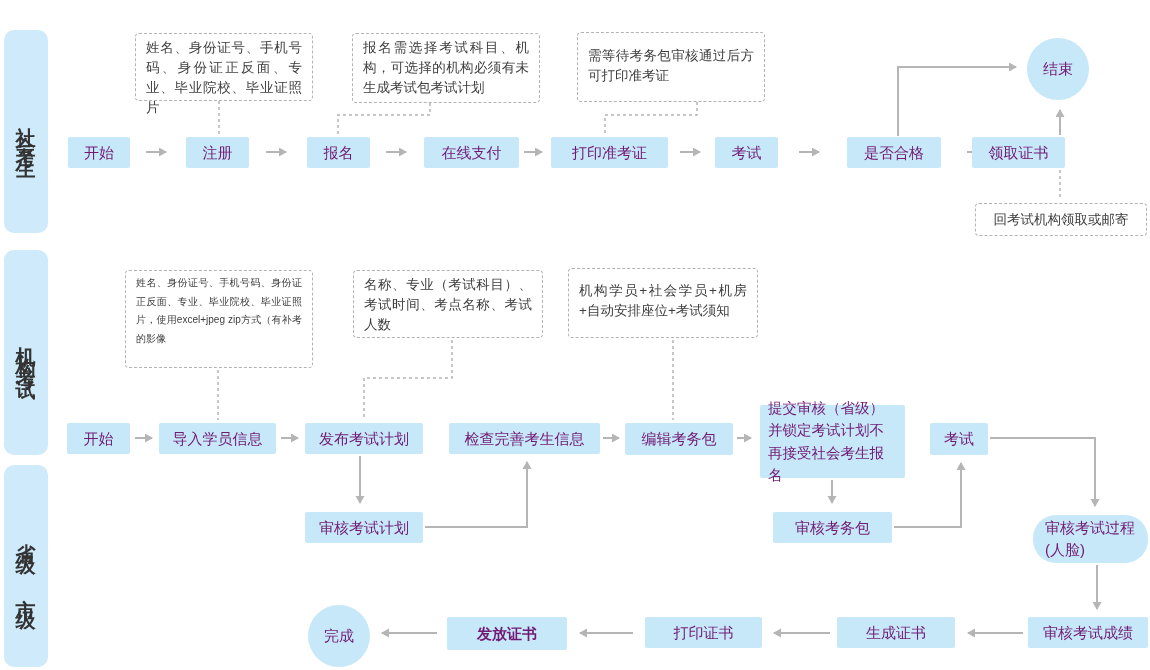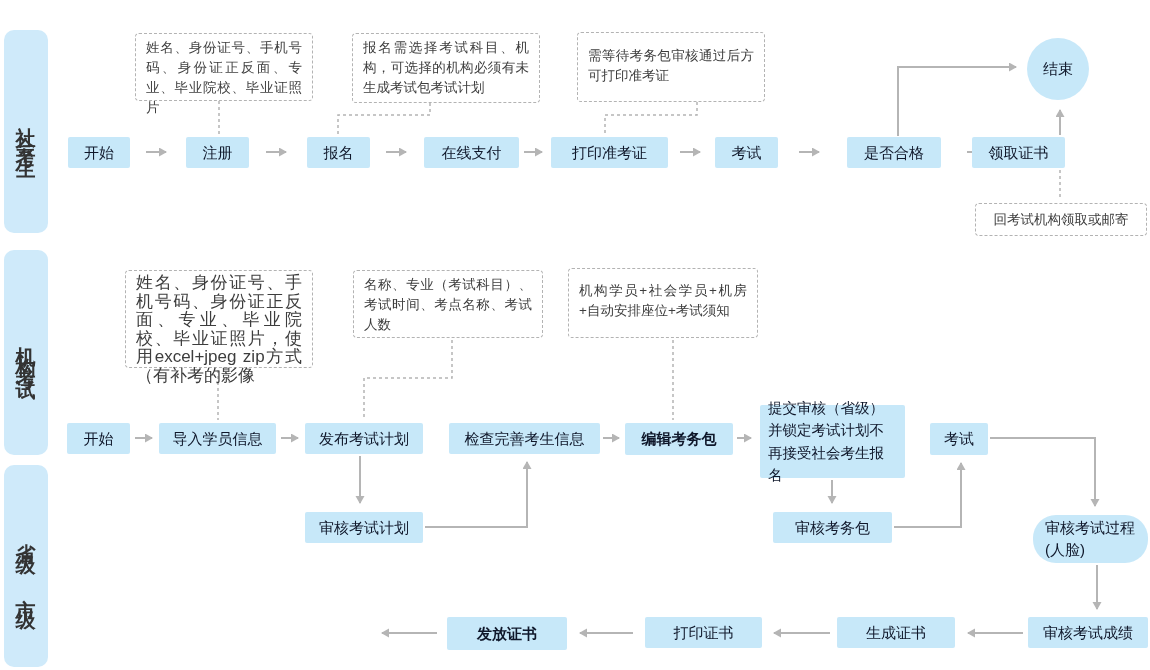--- a/index.html
+++ b/index.html
@@ -3,21 +3,21 @@
 <meta charset="utf-8">
 <style>
   html,body{margin:0;padding:0;background:#fff;}
   .stage{position:relative;width:1150px;height:670px;background:#ffffff;
          font-family:"Liberation Sans",sans-serif;overflow:hidden;}
   .wires{position:absolute;left:0;top:0;}
   .lane{position:absolute;left:4px;width:44px;background:#cfeafa;border-radius:10px;
         display:flex;align-items:center;justify-content:center;}
   .lane-label{writing-mode:vertical-rl;text-orientation:upright;font-size:20px;
         font-weight:bold;color:#333;letter-spacing:11px;line-height:1;}
-  .node{position:absolute;background:#c7e8f9;color:#0f172a;font-size:15px;
+  .node{position:absolute;background:#c7e8f9;color:#701a75;font-size:15px;
         display:flex;align-items:center;justify-content:center;text-align:center;
         border-radius:2px;box-sizing:border-box;line-height:1.45;}
   .node.left{justify-content:flex-start;text-align:left;}
   .node.bold{font-weight:bold;}
   .circle{border-radius:50%;}
   .note{position:absolute;background:#fff;border:1px dashed #b3b3b3;border-radius:4px;
         color:#3d3d3d;font-size:13.5px;line-height:20px;padding:4px 10px 0;
         text-align:justify;box-sizing:border-box;}
   .note.center{display:flex;align-items:center;justify-content:center;
         text-align:center;padding:0 8px;}
@@ -92,29 +92,30 @@
 
   <div class="note" style="left:135px;top:33px;width:178px;height:68px;">姓名、身份证号、手机号码、身份证正反面、专业、毕业院校、毕业证照片</div>
   <div class="note" style="left:352px;top:33px;width:188px;height:70px;">报名需选择考试科目、机构，可选择的机构必须有未生成考试包考试计划</div>
   <div class="note" style="left:577px;top:32px;width:188px;height:70px;padding-top:13px;">需等待考务包审核通过后方可打印准考证</div>
   <div class="note center" style="left:975px;top:203px;width:172px;height:33px;">回考试机构领取或邮寄</div>
 
   <div class="node" style="left:67px;top:423px;width:63px;height:31px;">开始</div>
   <div class="node" style="left:159px;top:423px;width:117px;height:31px;">导入学员信息</div>
   <div class="node" style="left:305px;top:423px;width:118px;height:31px;">发布考试计划</div>
   <div class="node" style="left:449px;top:423px;width:151px;height:31px;">检查完善考生信息</div>
-  <div class="node" style="left:625px;top:423px;width:108px;height:32px;font-weight:bold;">编辑考务包</div>
+  <div class="node" style="left:625px;top:423px;width:108px;height:32px;">编辑考务包</div>
   <div class="node left" style="left:760px;top:405px;width:145px;height:73px;padding:4px 8px;font-size:14.5px;line-height:1.55;">提交审核（省级）并锁定考试计划不再接受社会考生报名</div>
   <div class="node" style="left:930px;top:423px;width:58px;height:32px;">考试</div>
 
-  <div class="note" style="left:125px;top:270px;width:188px;height:98px;padding-top:3px;line-height:18.5px;font-size:17px;">姓名、身份证号、手机号码、身份证正反面、专业、毕业院校、毕业证照片，使用excel+jpeg zip方式（有补考的影像</div>
+  <div class="note" style="left:125px;top:270px;width:188px;height:98px;padding-top:3px;line-height:18.5px;font-size:10px;">姓名、身份证号、手机号码、身份证正反面、专业、毕业院校、毕业证照片，使用excel+jpeg zip方式（有补考的影像</div>
   <div class="note" style="left:353px;top:270px;width:190px;height:68px;">名称、专业（考试科目）、考试时间、考点名称、考试人数</div>
   <div class="note" style="left:568px;top:268px;width:190px;height:70px;padding-top:12px;">机构学员+社会学员+机房+自动安排座位+考试须知</div>
 
   <div class="node" style="left:305px;top:512px;width:118px;height:31px;">审核考试计划</div>
   <div class="node" style="left:773px;top:512px;width:119px;height:31px;">审核考务包</div>
   <div class="node left" style="left:1033px;top:515px;width:115px;height:48px;padding-left:12px;line-height:1.5;border-radius:23px;">审核考试过程(人脸)</div>
   <div class="node" style="left:1028px;top:617px;width:120px;height:31px;">审核考试成绩</div>
   <div class="node" style="left:837px;top:617px;width:118px;height:31px;">生成证书</div>
   <div class="node" style="left:645px;top:617px;width:117px;height:31px;">打印证书</div>
   <div class="node bold" style="left:447px;top:617px;width:120px;height:33px;">发放证书</div>
+  <div class="node circle" style="left:308px;top:605px;width:62px;height:62px;">完成</div>
 
 </div>
 
 </body></html>

